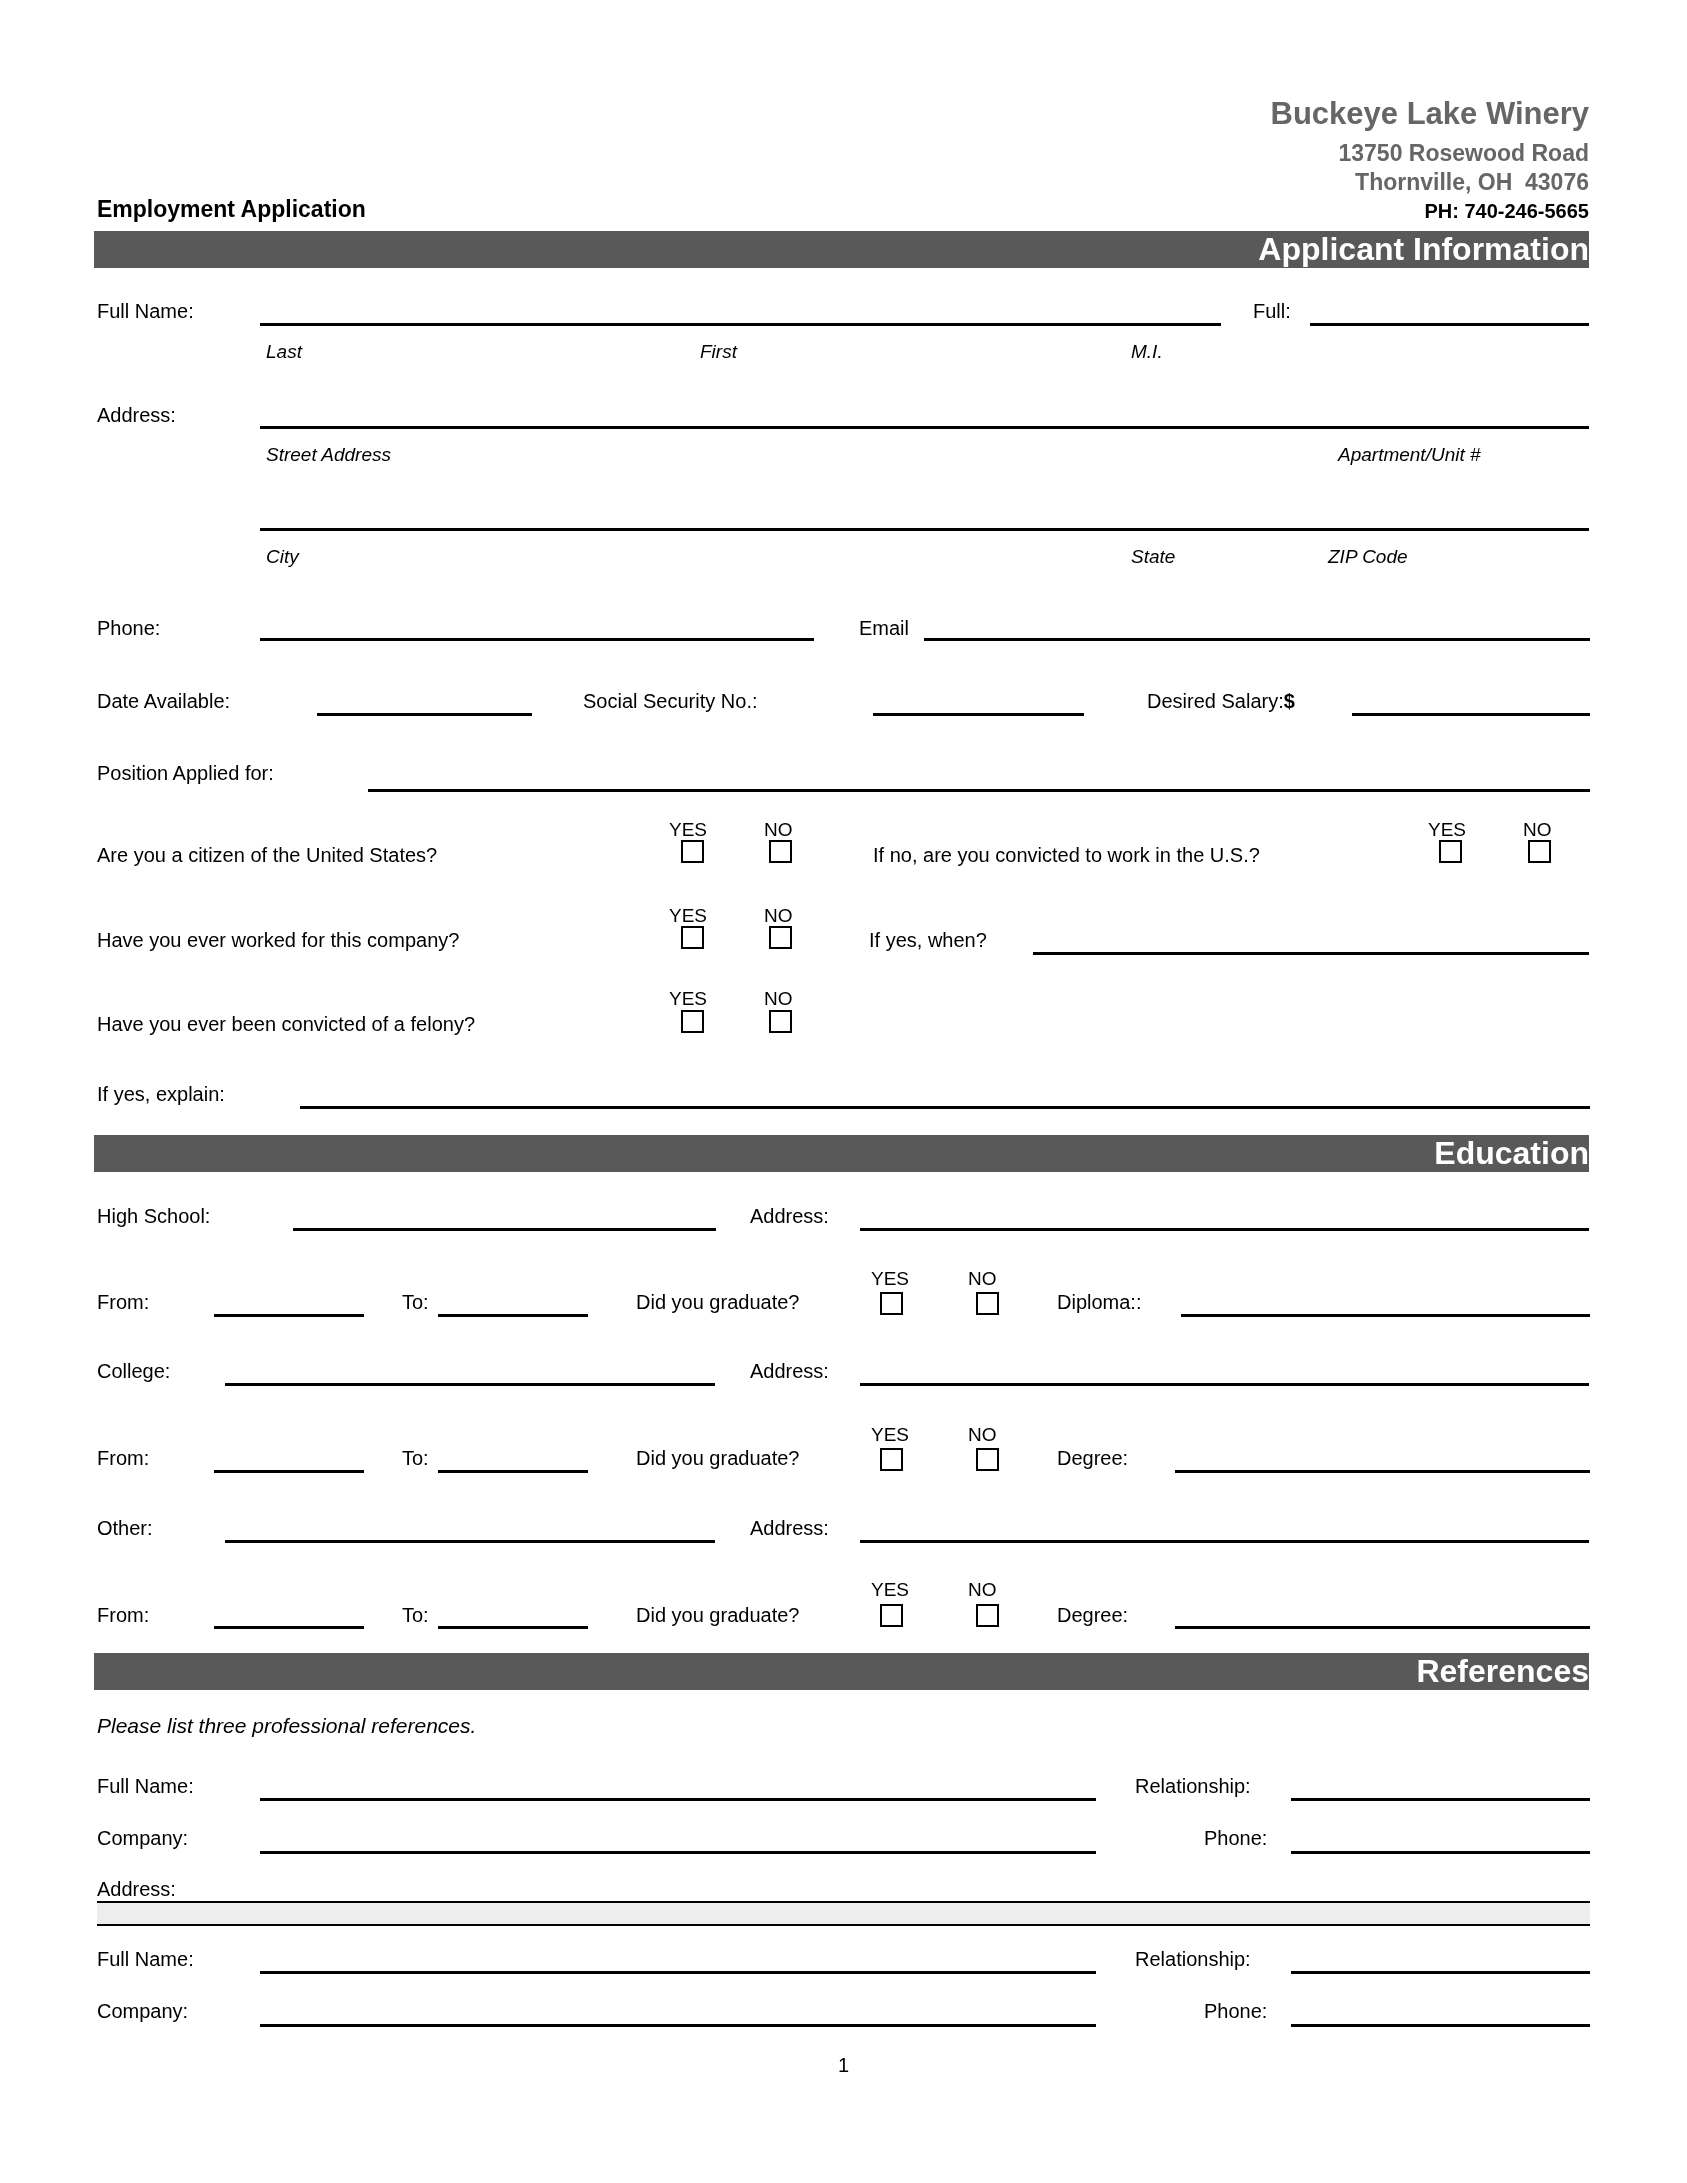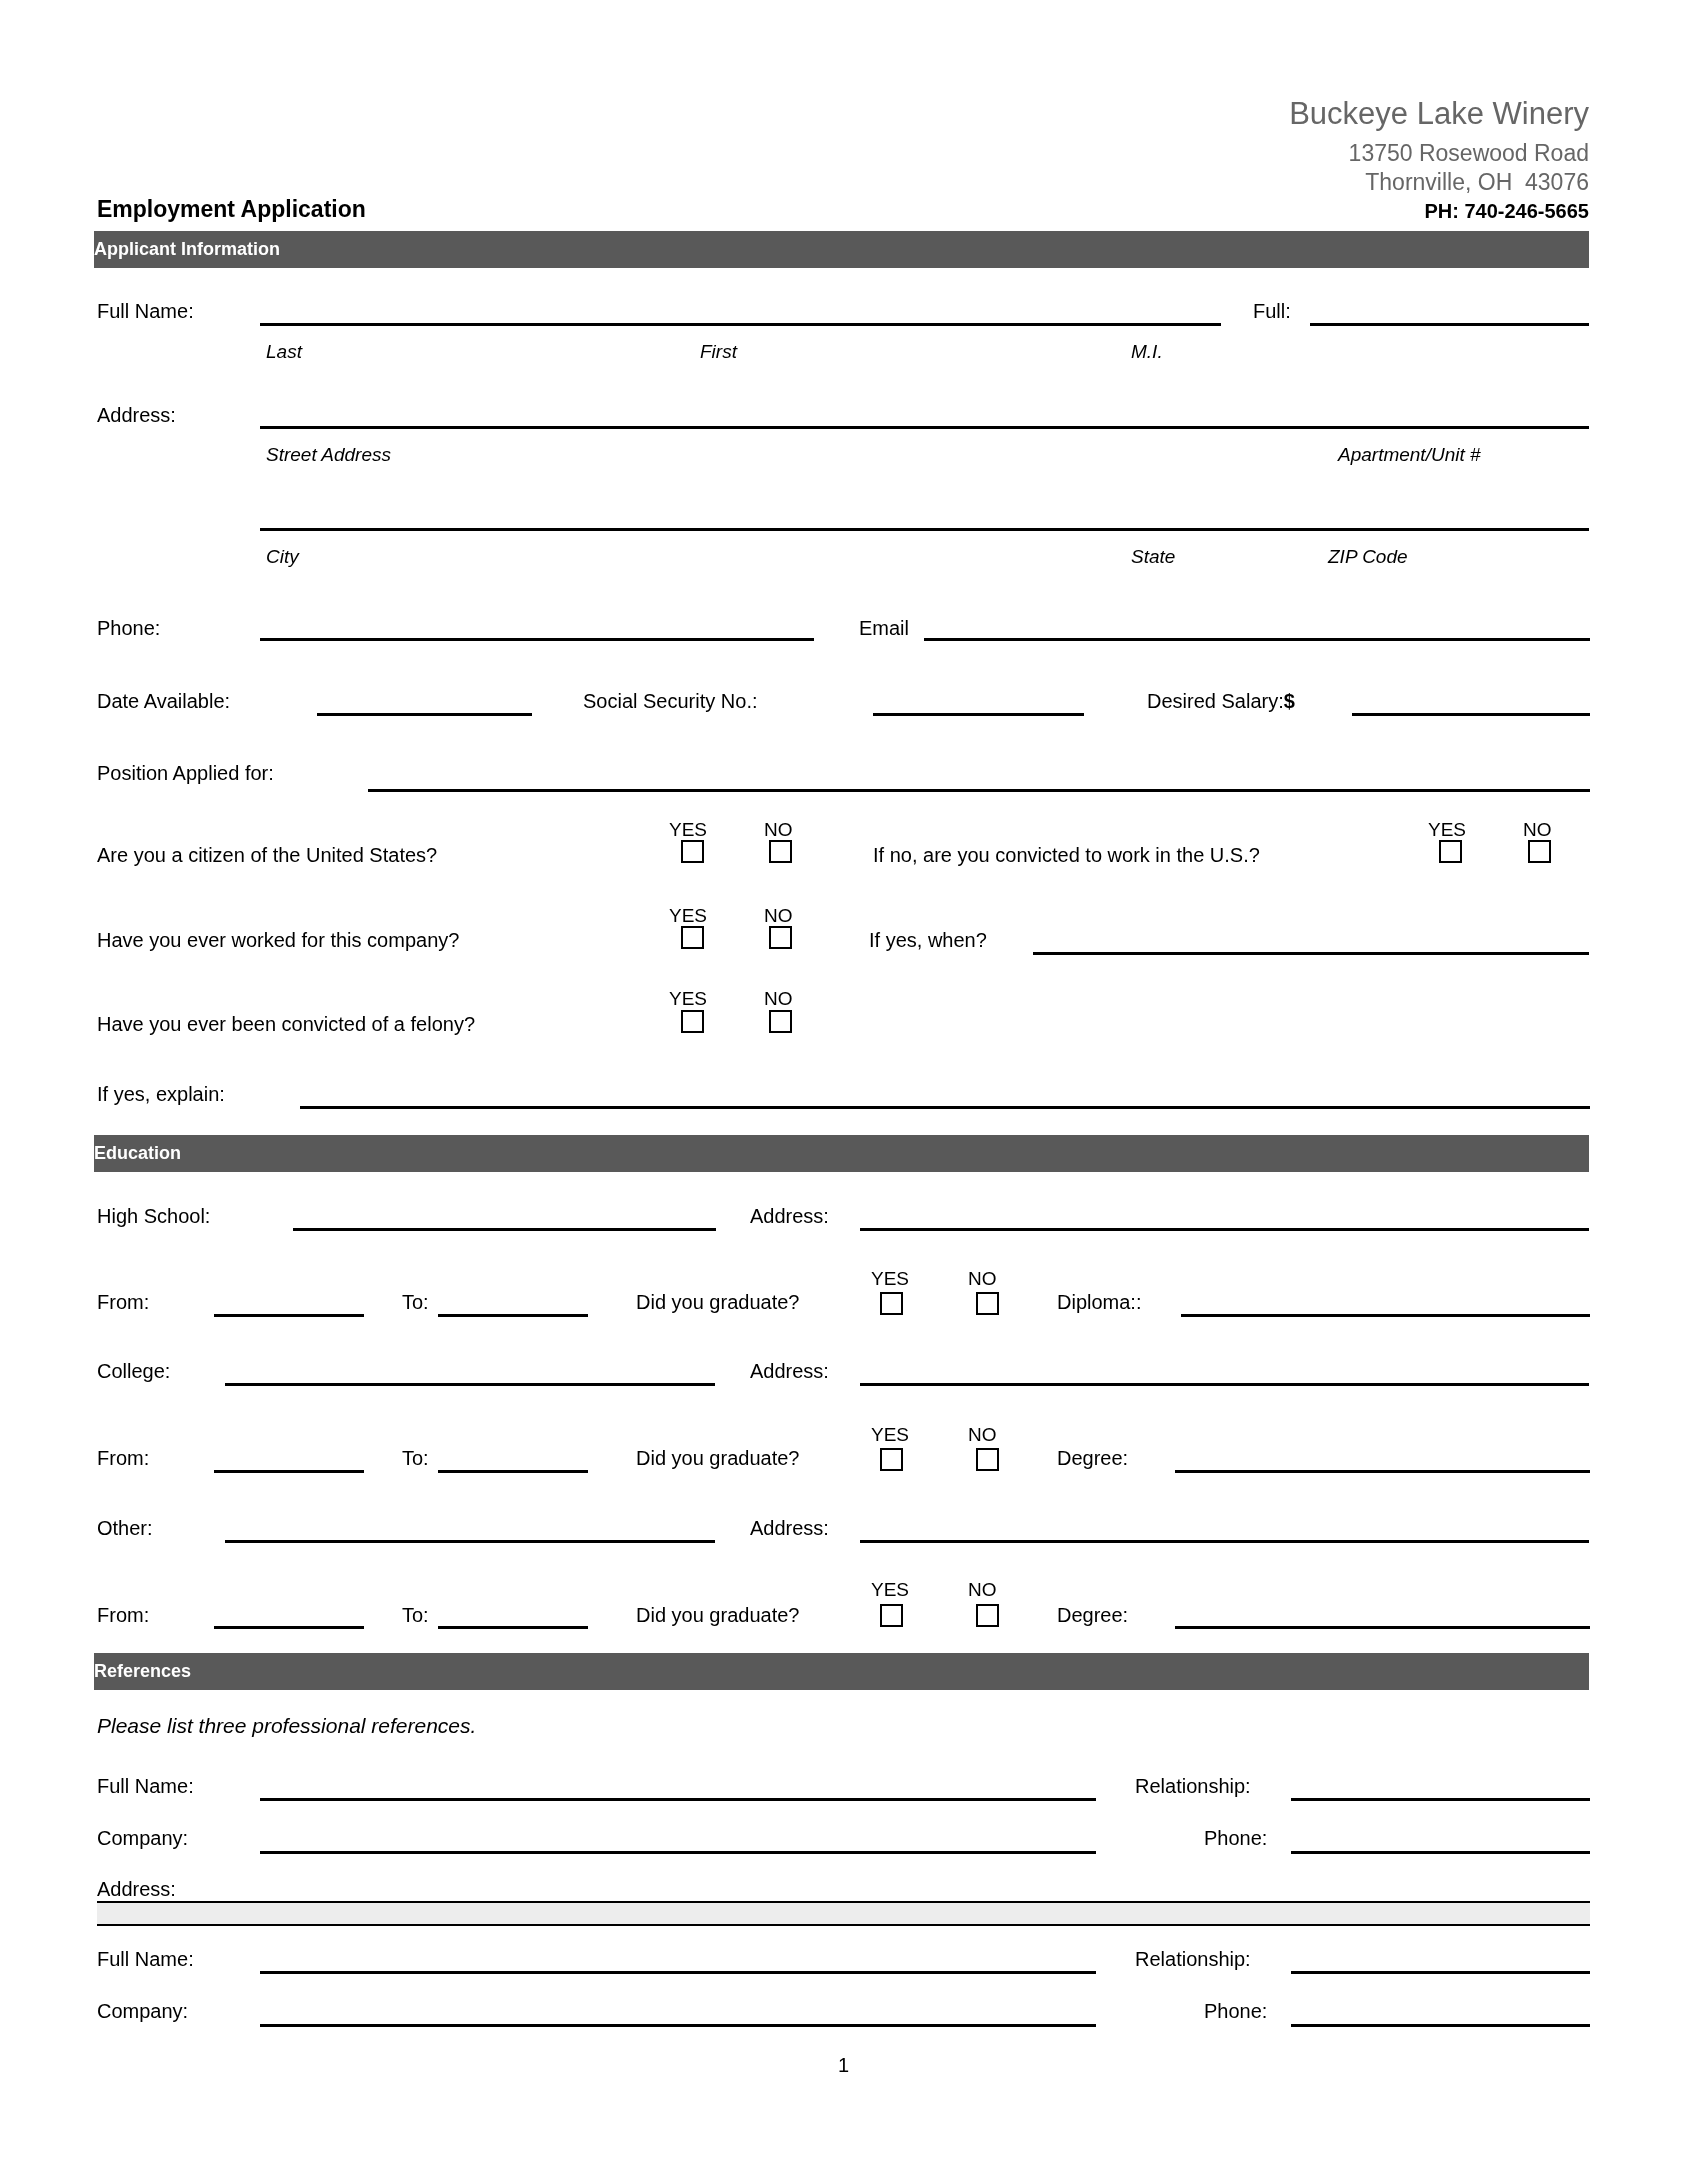--- a/index.html
+++ b/index.html
@@ -6,22 +6,22 @@
   #page{position:relative;width:1687px;height:2184px;background:#ffffff;
         font-family:"Liberation Sans","DejaVu Sans",sans-serif;color:#000;overflow:hidden}
   .abs{position:absolute;white-space:nowrap}
   .lbl{font-size:20px;line-height:23.6px}
   .qlbl{font-size:20px;line-height:23.6px}
   .hint{font-size:19px;font-style:italic;line-height:22px}
   .yn{font-size:19px;font-weight:400;line-height:21px}
   .ln{position:absolute;height:2.6px;background:#000}
   .cb{position:absolute;width:19px;height:19px;border:2.6px solid #000;background:#fff}
   .bar{position:absolute;left:94px;width:1495px;height:37px;background:#595959;
-       color:#fff;font-weight:700;font-size:18px;line-height:37px;text-align:left}
-  .hdr-gray{color:#666666;font-weight:400;text-align:right;white-space:pre}
+       color:#fff;font-weight:700;font-size:32px;line-height:37px;text-align:right}
+  .hdr-gray{color:#666666;font-weight:700;text-align:right;white-space:pre}
   .hdr-black{font-weight:700}
   .shade{position:absolute;background:#ededed;border-bottom:2.6px solid #000}
   .b{font-weight:700}
 </style>
 </head>
 <body>
 
 <div id="page">
 
   <div class="abs hdr-gray" style="right: 98px; top: 96px; font-size: 31px; color: rgb(102, 102, 102);">Buckeye Lake Winery</div>

